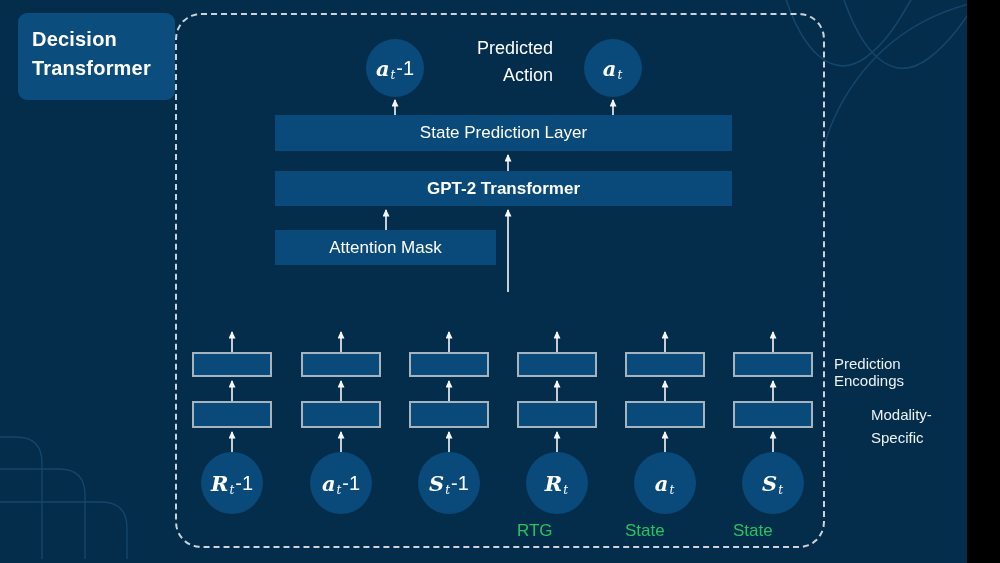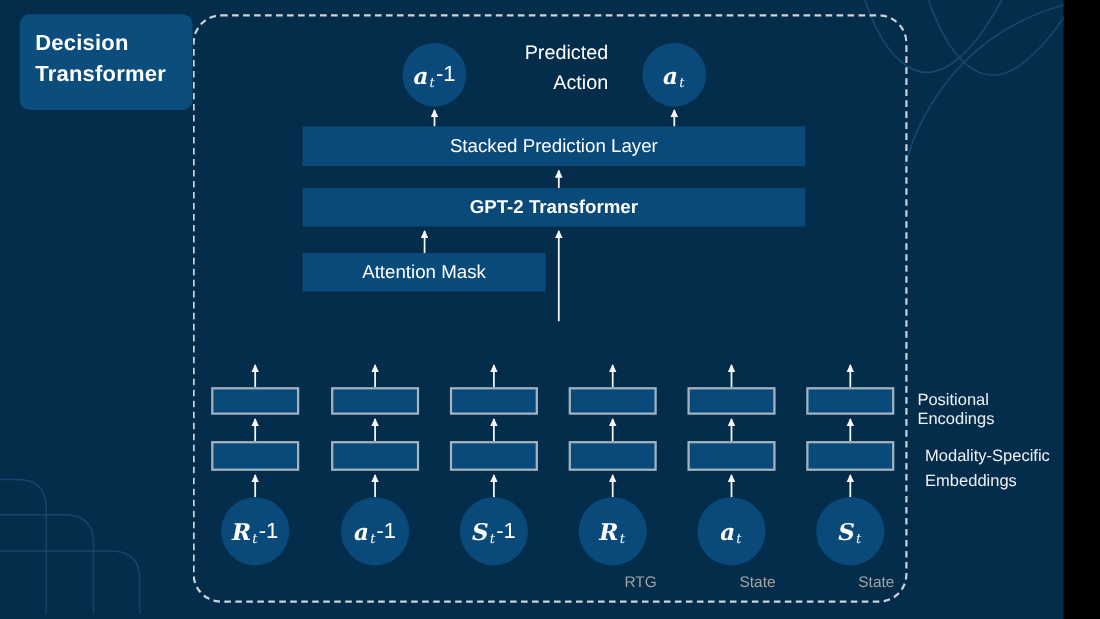--- a/index.html
+++ b/index.html
@@ -68,26 +68,26 @@
   }
   .col{position:absolute;width:80px;top:352px;}
   .embed-box{
     position:absolute;left:0;width:80px;background:var(--fill);
     border:2px solid var(--box-border);box-sizing:border-box;
   }
   .embed-box.row1{top:0;height:25px;}
   .embed-box.row2{top:49px;height:27px;}
   .col .circle{top:100px;left:9px;width:62px;height:62px;}
   .col-label{
-    position:absolute;top:169px;left:0;width:80px;text-align:right;
-    font-size:14px;color:#a3a3a3;
+    position:absolute;top:169px;left:0;width:80px;text-align:left;
+    font-size:17px;color:#22c55e;
   }
   .side-label{position:absolute;font-size:15px;color:#eef2f5;}
   .side-positional{left:834px;top:355px;}
-  .side-modality{left:841px;top:403px;line-height:1.55;}
+  .side-modality{left:871px;top:403px;line-height:1.55;}
   .side-modality span{display:block;}
   .watermark{
     position:absolute;right:26px;top:511px;
     font-family:"Liberation Serif", serif;font-size:19px;
     color:var(--watermark);letter-spacing:.4px;
   }
   .arrows{position:absolute;left:0;top:0;pointer-events:none;}
 </style>
 </head>
 <body>
@@ -164,21 +164,21 @@
       <span class="suffix">-1</span>
   </div>
   <div class="predicted-action">Predicted Action</div>
   <div class="circle top-circle top-circle-1">
     <span class="math">a</span>
       <span class="sub">t</span>
       <span class="suffix"></span>
   </div>
 
   <div class="bar bar-action">
-    <span>Stacked Prediction Layer</span>
+    <span>State Prediction Layer</span>
   </div>
   <div class="bar bar-gpt2">
     <span>GPT-2 Transformer</span>
   </div>
   <div class="bar bar-attention">
     <span>Attention Mask</span>
   </div>
 
   <div class="col" style="left:192px">
     <div class="embed-box row1"></div>
@@ -239,20 +239,19 @@
     <div class="embed-box row1"></div>
     <div class="embed-box row2"></div>
     <div class="circle">
       <span class="math">S</span>
         <span class="sub">t</span>
         <span class="suffix"></span>
     </div>
     <div class="col-label">State</div>
   </div>
 
-  <div class="side-label side-positional">Positional Encodings</div>
+  <div class="side-label side-positional">Prediction Encodings</div>
   <div class="side-label side-modality">
     <span>Modality-Specific</span>
-    <span>Embeddings</span>
   </div>
 
 
 </div>
 
 </body></html>

